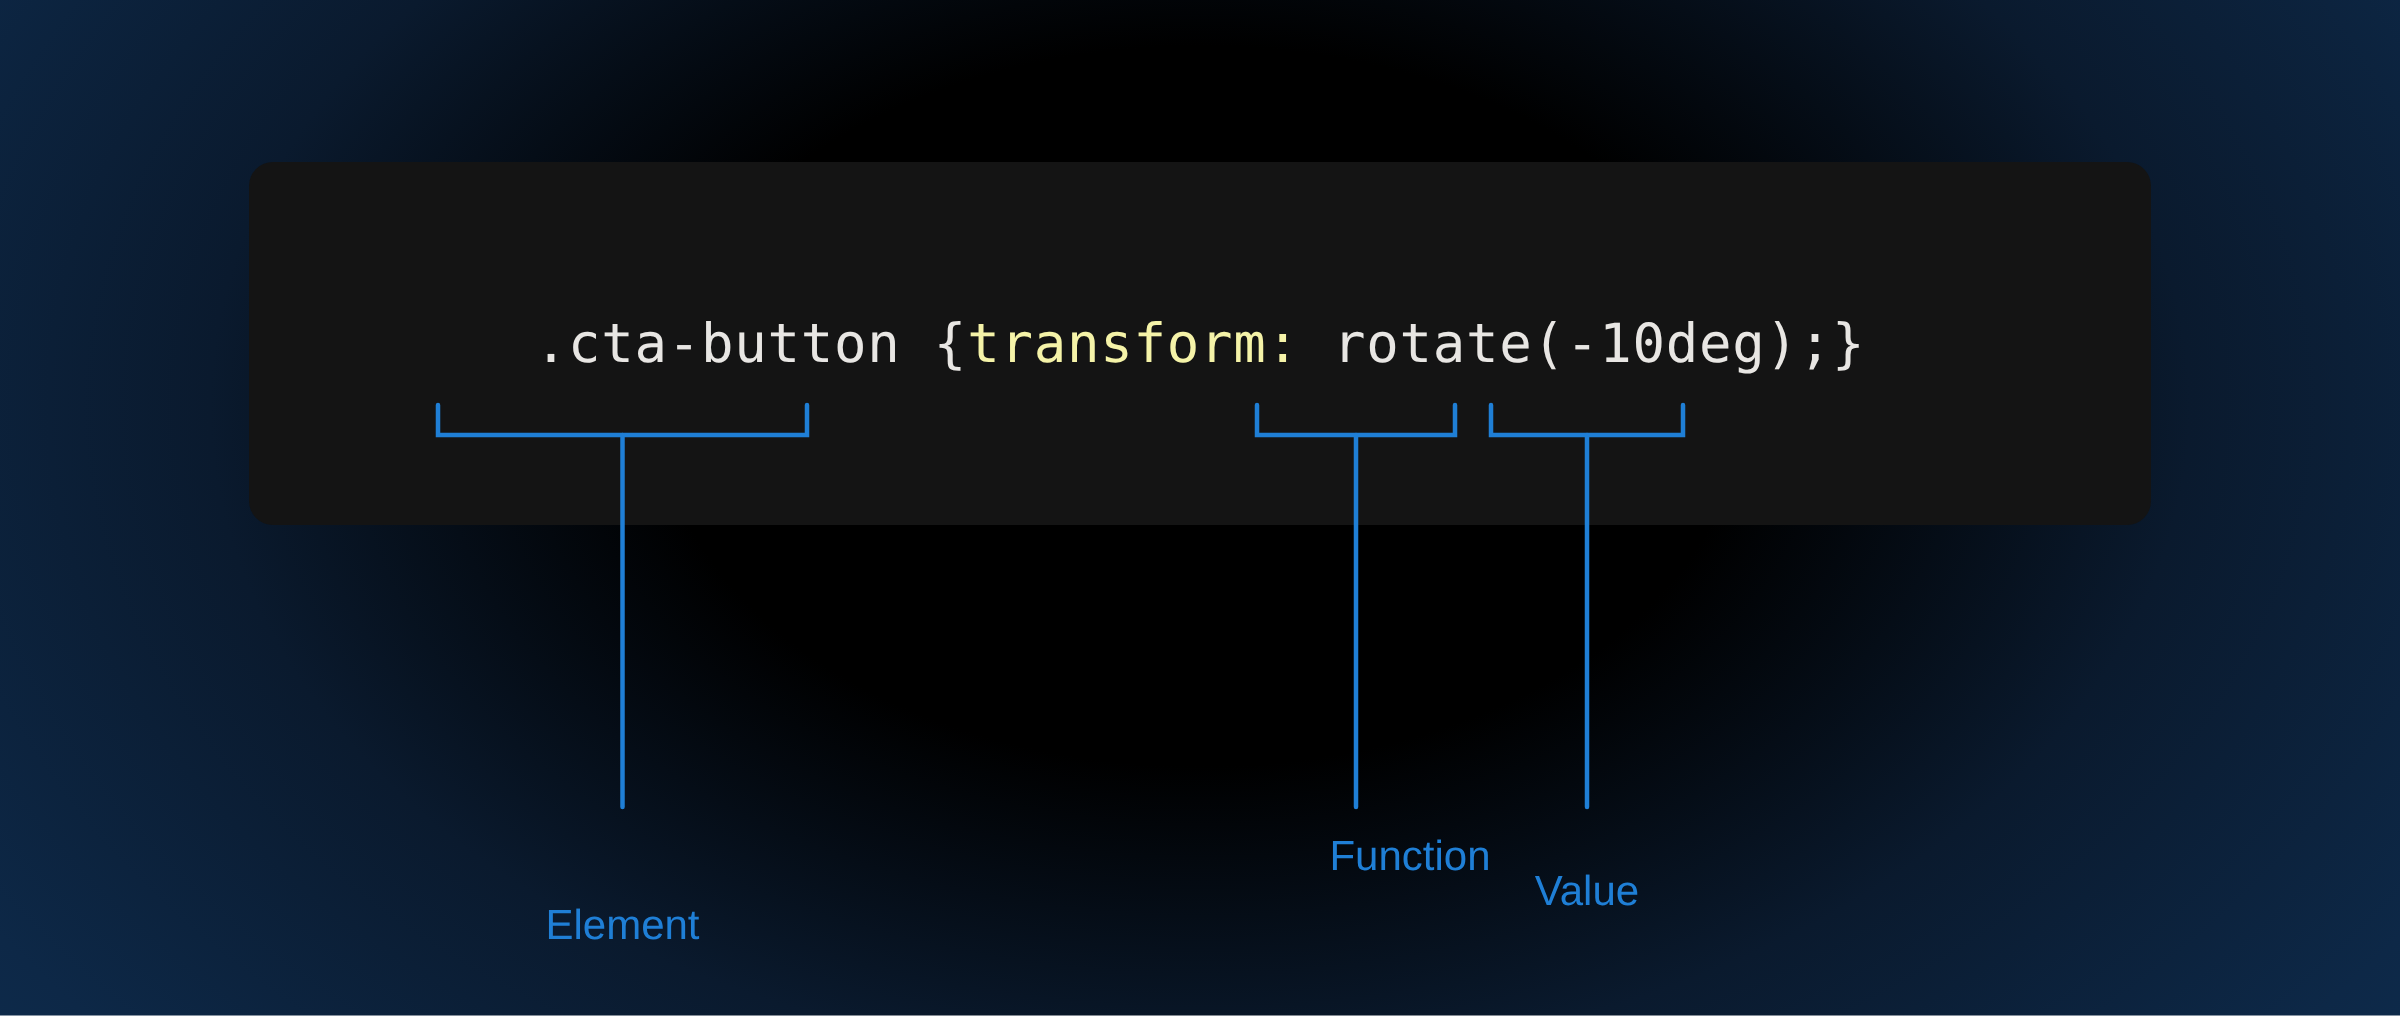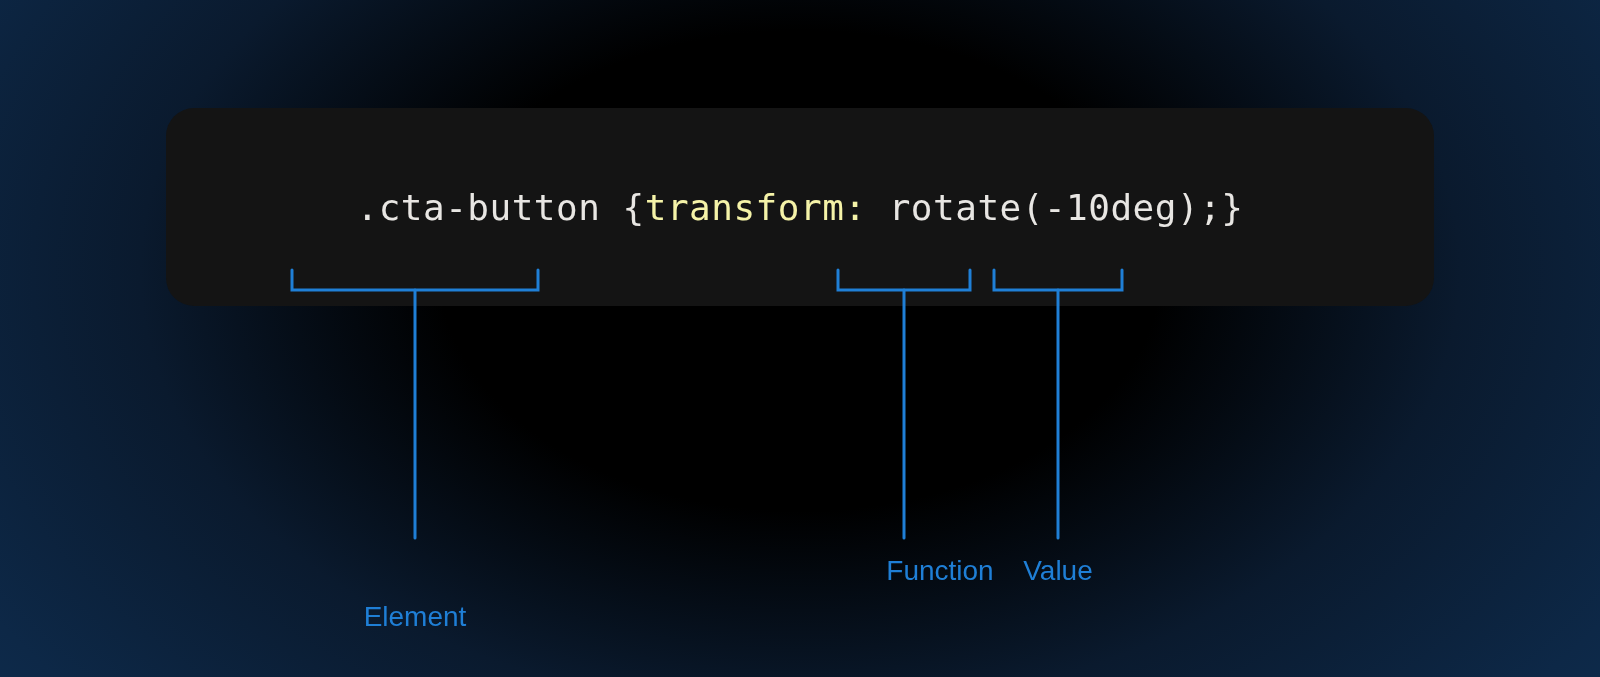--- a/index.html
+++ b/index.html
@@ -9,23 +9,23 @@
     background: radial-gradient(ellipse 1200px 800px at 50% 40%, #000000 0%, #000000 30%, #0a1a2e 55%, #0d2847 80%, #0d3054 100%);
     overflow: hidden;
     position: relative;
     font-family: -apple-system, BlinkMacSystemFont, "Segoe UI", sans-serif;
   }
   .code-block {
     position: absolute;
     top: 108px;
     left: 166px;
     width: 1268px;
-    height: 198px;
+    height: 242px;
     background: #141414;
-    border-radius: 28px;
+    border-radius: 16px;
     display: flex;
     align-items: center;
     justify-content: center;
   }
   .code-line {
     font-family: ui-monospace, SFMono-Regular, "SF Mono", Menlo, Consolas, monospace;
     font-size: 36px;
     letter-spacing: 0.5px;
     white-space: pre;
     color: #e8e6e3;
@@ -68,14 +68,14 @@
 
       <path d="M 838 270 L 838 290 L 970 290 L 970 270"></path>
       <line x1="904" y1="290" x2="904" y2="538"></line>
 
       <path d="M 994 270 L 994 290 L 1122 290 L 1122 270"></path>
       <line x1="1058" y1="290" x2="1058" y2="538"></line>
     </g>
   </svg>
   <div class="ann-label" style="left:415px; top:555px;margin-top:46px;">Element</div>
   <div class="ann-label" style="left:940px; top:555px;">Function</div>
-  <div class="ann-label" style="left:1058px; top:555px;">Value</div>
+  <div class="ann-label" style="left:1058px; top:578px;">Value</div>
 </div>
 
 </body></html>

